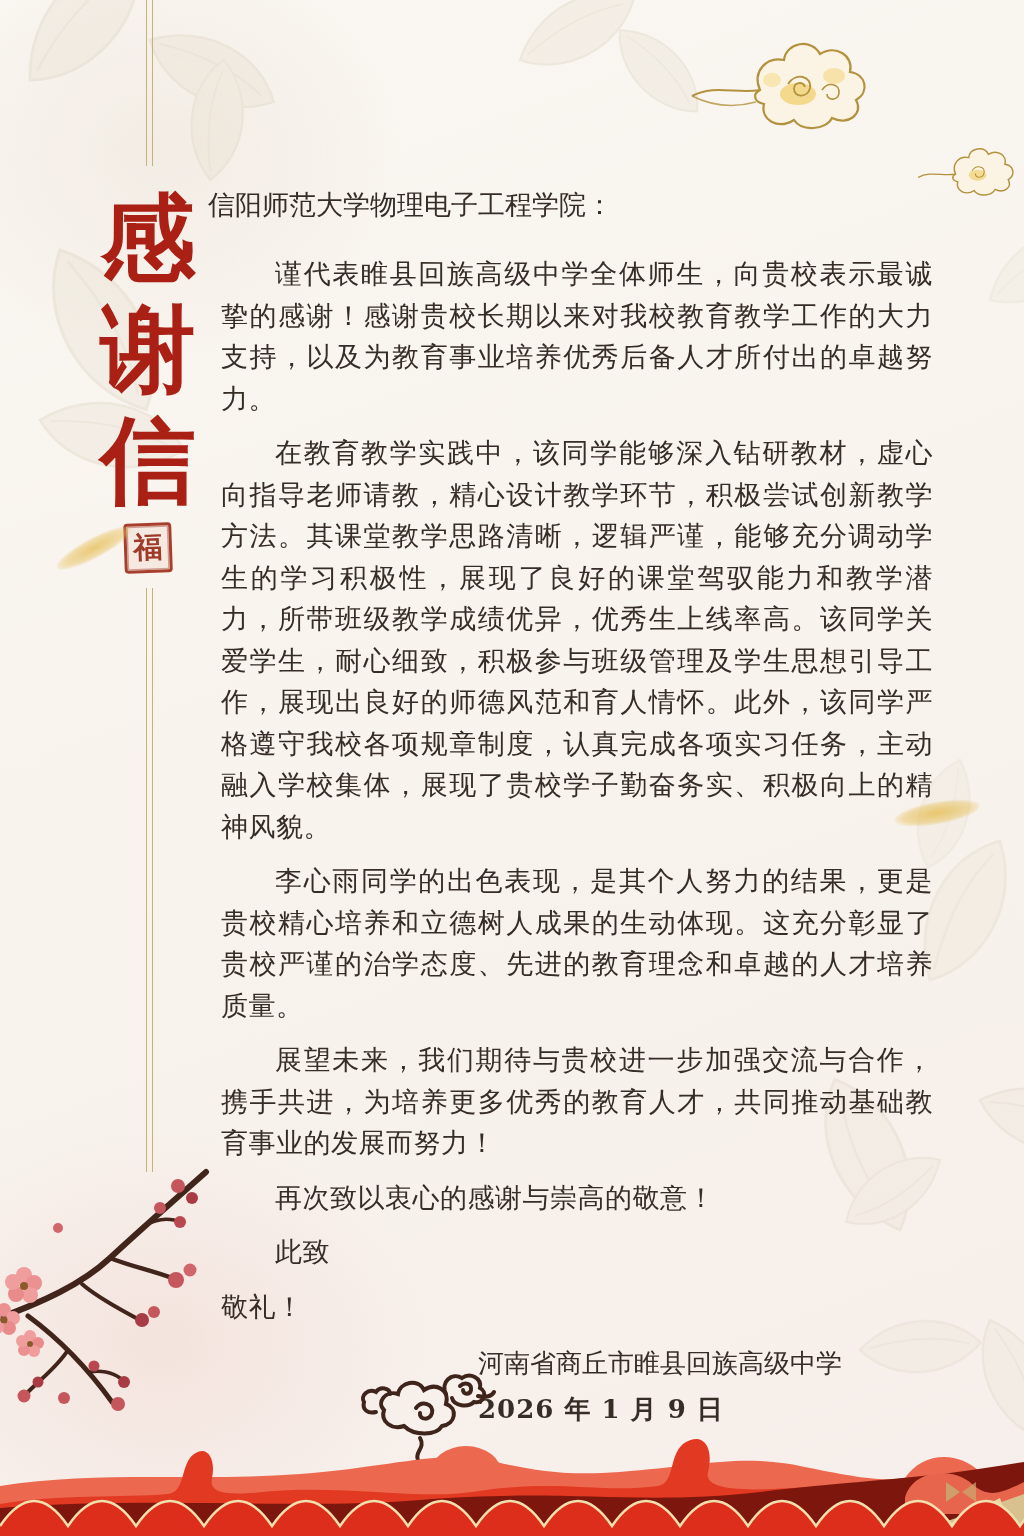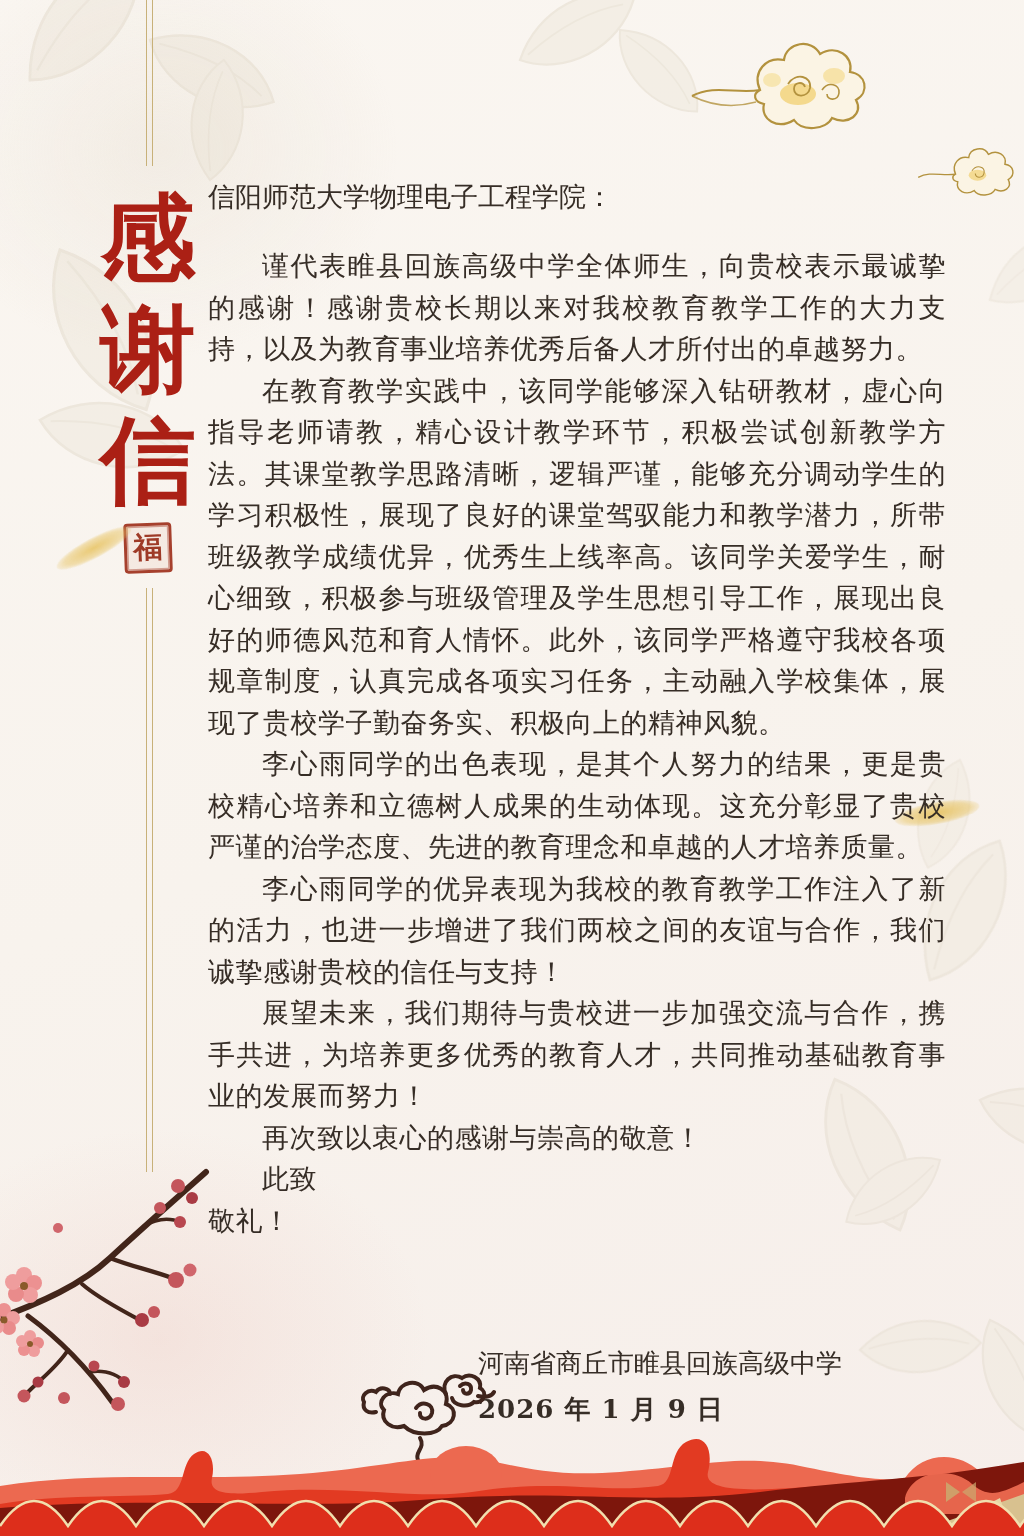--- a/index.html
+++ b/index.html
@@ -38,23 +38,23 @@
     color:#9e3a27;font-size:29px;font-weight:700;
     display:flex;align-items:center;justify-content:center;
     transform:rotate(-2deg);}
 
   .gold-leaf{position:absolute;border-radius:50%;
     background:radial-gradient(ellipse at center,#e7c25f 0%,rgba(231,194,95,.55) 55%,rgba(231,194,95,0) 78%);}
   .gold-leaf-1{left:52px;top:538px;width:84px;height:20px;transform:rotate(-28deg);opacity:.85;}
   .gold-leaf-2{left:894px;top:802px;width:86px;height:22px;transform:rotate(-10deg);opacity:.9;}
 
   
-  .content{position:absolute;left:208px;top:176px;width:738px;color:#362d26;}
+  .content{position:absolute;left:208px;top:184px;width:738px;color:#362d26;}
   .salutation{font-size:27px;line-height:42px;margin:0 0 27px 0;}
-  .content p{margin:0;text-indent:2em;font-size:27px;line-height:41.5px;
+  .content p{margin:13px;text-indent:2em;font-size:27px;line-height:41.5px;
     text-align:justify;letter-spacing:.5px;}
   .closing-respect{text-indent:0 !important;}
 
   .signature{position:absolute;left:660px;top:1348px;transform:translateX(-50%);
     color:#362d26;white-space:nowrap;}
   .sig-school{font-size:26px;line-height:30px;}
   .sig-date{font-size:26px;line-height:30px;margin-top:16px;letter-spacing:1px;font-weight:bold;}
 
   .deco{position:absolute;pointer-events:none;}
   .cloud-large{left:688px;top:32px;width:204px;height:112px;}
@@ -129,21 +129,20 @@
   </div>
 
   <div class="gold-leaf gold-leaf-1"></div>
   <div class="gold-leaf gold-leaf-2"></div>
 
   <div class="content">
     <div class="salutation">信阳师范大学物理电子工程学院：</div>
     <p>谨代表睢县回族高级中学全体师生，向贵校表示最诚挚的感谢！感谢贵校长期以来对我校教育教学工作的大力支持，以及为教育事业培养优秀后备人才所付出的卓越努力。</p>
     <p>在教育教学实践中，该同学能够深入钻研教材，虚心向指导老师请教，精心设计教学环节，积极尝试创新教学方法。其课堂教学思路清晰，逻辑严谨，能够充分调动学生的学习积极性，展现了良好的课堂驾驭能力和教学潜力，所带班级教学成绩优异，优秀生上线率高。该同学关爱学生，耐心细致，积极参与班级管理及学生思想引导工作，展现出良好的师德风范和育人情怀。此外，该同学严格遵守我校各项规章制度，认真完成各项实习任务，主动融入学校集体，展现了贵校学子勤奋务实、积极向上的精神风貌。</p>
     <p>李心雨同学的出色表现，是其个人努力的结果，更是贵校精心培养和立德树人成果的生动体现。这充分彰显了贵校严谨的治学态度、先进的教育理念和卓越的人才培养质量。</p>
-    <p>李心雨同学的优异表现为我校的教育教学工作注入了新的活力，也进一步增进了我们两校之间的友谊与合作，我们诚挚感谢贵校的信任与支持！</p>
     <p>展望未来，我们期待与贵校进一步加强交流与合作，携手共进，为培养更多优秀的教育人才，共同推动基础教育事业的发展而努力！</p>
     <p>再次致以衷心的感谢与崇高的敬意！</p>
     <p>此致</p>
     <p class="closing-respect">敬礼！</p>
   </div>
 
   <div class="signature">
     <div class="sig-school">河南省商丘市睢县回族高级中学</div>
     <div class="sig-date">2026 年 1 月 9 日</div>
   </div>

